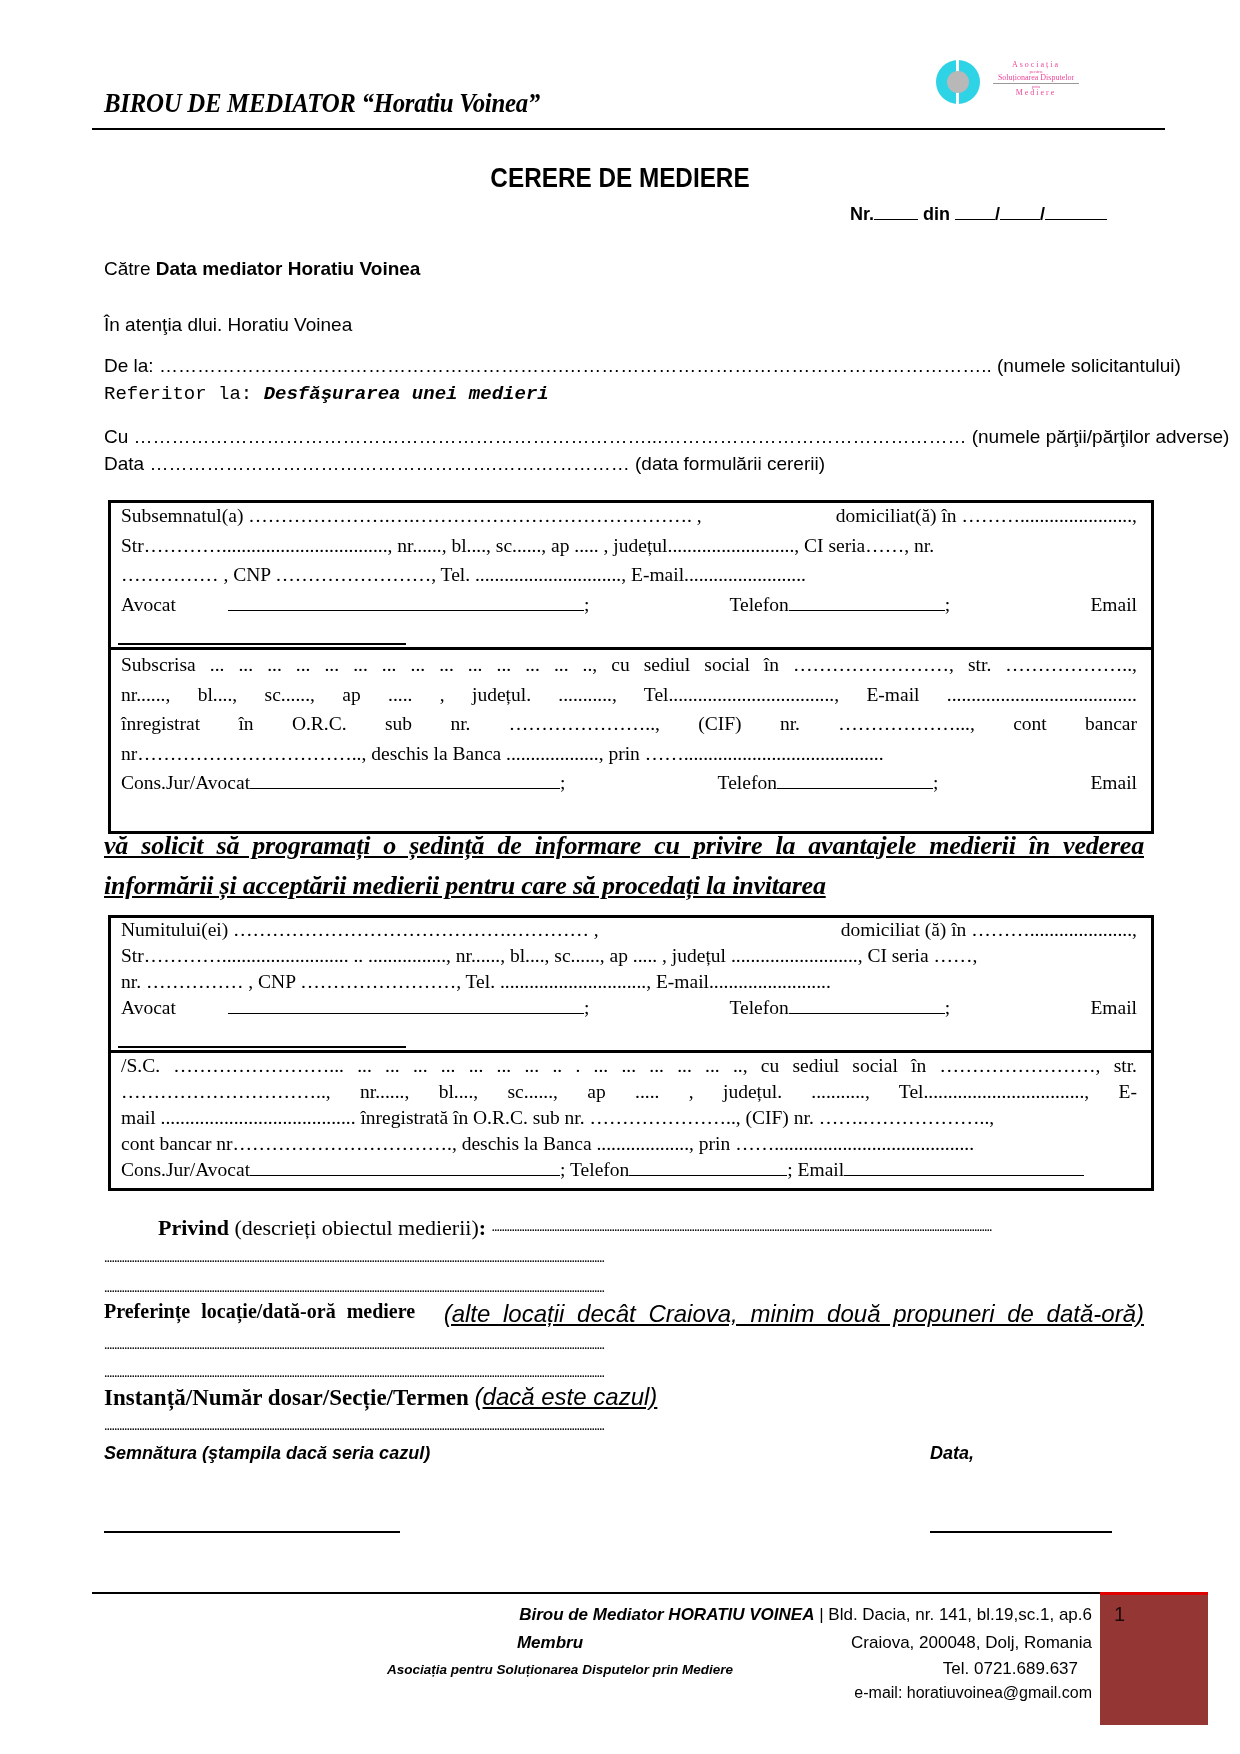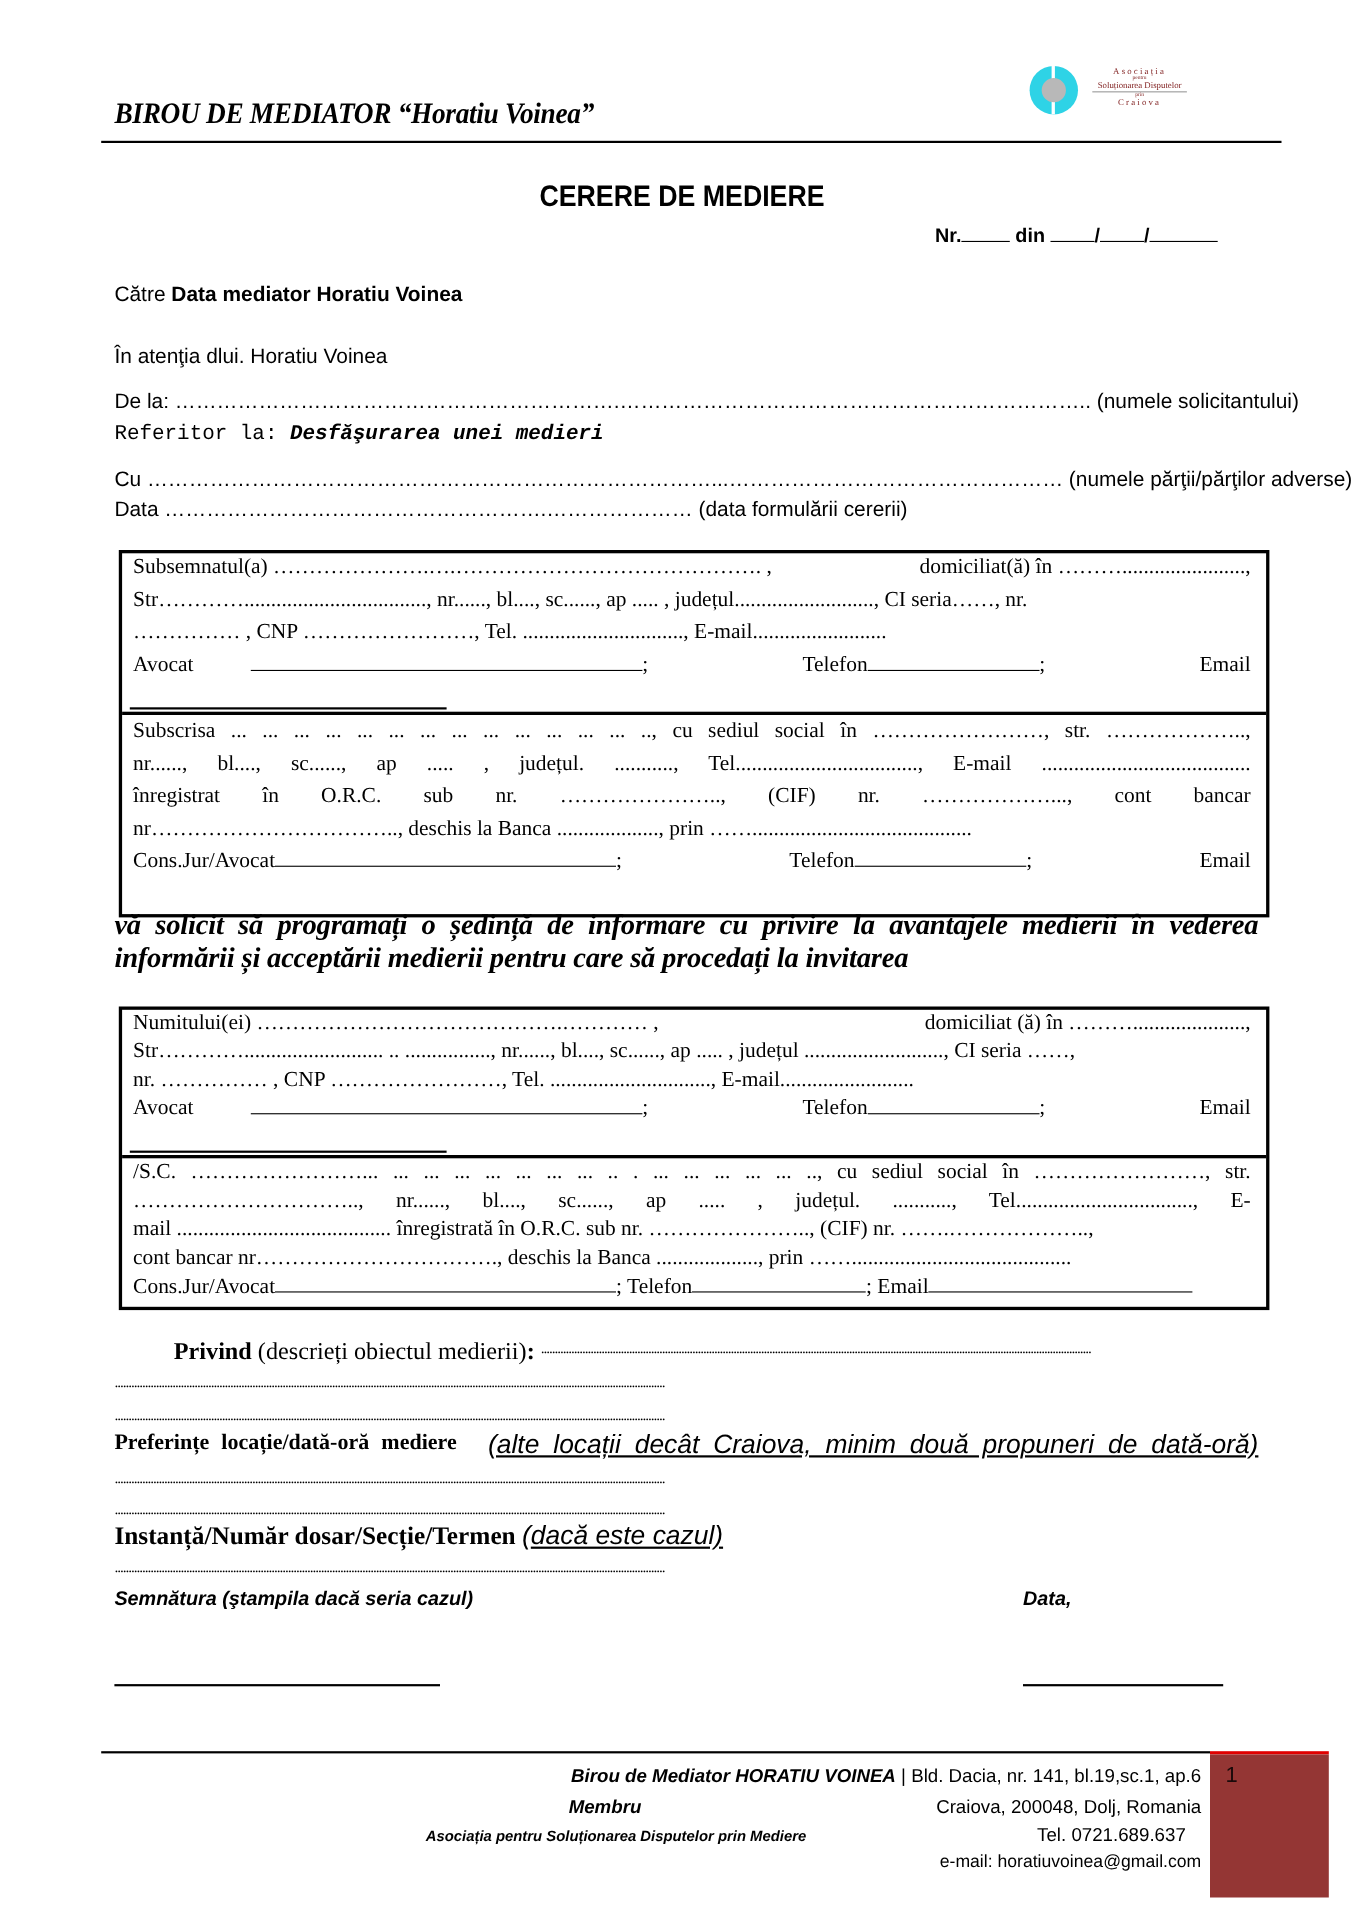--- a/index.html
+++ b/index.html
@@ -8,21 +8,21 @@
   .cal { font-family: "Liberation Sans", "DejaVu Sans", sans-serif; }
   .tnr { font-family: "Liberation Serif", "DejaVu Serif", serif; }
 
   
   .hdr-title { left: 104px; top: 88px; font-size: 27px; font-style: italic; font-weight: bold; letter-spacing: -0.3px; transform: scaleX(0.92); transform-origin: left; white-space: nowrap; }
   .hdr-rule { left: 92px; top: 128px; width: 1073px; height: 2px; background: #000; }
   .logo { left: 936px; top: 60px; width: 150px; height: 52px; }
   .logo-circle { left: 0; top: 0; width: 44px; height: 44px; border-radius: 50%; background: #2ed3e6; position: absolute; }
   .logo-inner { left: 11px; top: 11px; width: 22px; height: 22px; border-radius: 50%; background: #b8b8b8; position: absolute; }
   .logo-gap { left: 20px; top: 0; width: 3px; height: 44px; background: #fff; position: absolute; }
-  .logo-text { position: absolute; left: 50px; top: 1px; width: 100px; text-align: center; font-family: "Liberation Serif", serif; color: #7f1d1d; line-height: 1.0; }
+  .logo-text { position: absolute; left: 50px; top: 1px; width: 100px; text-align: center; font-family: "Liberation Serif", serif; color: #ec4899; line-height: 1.0; }
   .logo-text .l1 { font-size: 8px; letter-spacing: 2px; }
   .logo-text .l2 { font-size: 5px; }
   .logo-text .l3 { font-size: 8px; }
   .logo-text .l4 { font-size: 5px; border-top: 1px solid #999; width: 86px; margin: 1px auto 0 auto; }
   .logo-text .l5 { font-size: 8px; letter-spacing: 2px; }
 
   .doc-title { left: 0; width: 1240px; top: 163px; text-align: center; font-size: 27px; font-weight: bold; transform: scaleX(0.9); }
   .nr-line { left: 850px; top: 203px; font-size: 18px; font-weight: bold; white-space: nowrap; }
   .nr-line .u { display: inline-block; border-bottom: 1.5px solid #000; height: 16px; vertical-align: baseline; }
 
@@ -30,21 +30,21 @@
   .p-line b { font-weight: bold; }
   .p-line i.bi { font-weight: bold; font-style: italic; }
 
   
   .box { border: 3px solid #000; }
   .box-divider { height: 3px; background: #000; }
   .box-text { font-size: 19.5px; white-space: nowrap; line-height: 29.5px; }
   .box-text .row { display: flex; justify-content: space-between; }
   .u-fill { display: inline-block; border-bottom: 1.5px solid #000; height: 16px; }
 
-  .italic-para { left: 104px; top: 826px; width: 1040px; font-size: 26px; font-style: italic; font-weight: bold; line-height: 30px; text-align: justify; letter-spacing: -0.2px; }
+  .italic-para { left: 104px; top: 826px; width: 1040px; font-size: 26px; font-style: italic; font-weight: bold; line-height: 40px; text-align: justify; letter-spacing: -0.2px; text-decoration: underline; }
 
   .section { left: 104px; font-size: 21px; white-space: nowrap; }
   .dots-line { left: 104px; font-size: 14px; letter-spacing: -1px; white-space: nowrap; overflow: hidden; }
   .underline-italic { font-family: "Liberation Sans", sans-serif; font-style: italic; text-decoration: underline; font-size: 24px; }
 
   .sig-label { font-size: 18px; font-style: italic; font-weight: bold; }
   .sig-line { height: 1.5px; background: #000; }
 
   .footer-rule { left: 92px; top: 1592px; width: 1008px; height: 2px; background: #000; }
   .footer-rule-red { left: 1100px; top: 1592px; width: 108px; height: 3px; background: #e00000; }
@@ -59,21 +59,21 @@
 <div class="abs logo">
   <div class="logo-circle">
       <div class="logo-gap"></div>
       <div class="logo-inner"></div>
     </div>
   <div class="logo-text">
     <div class="l1">Asociația</div>
     <div class="l2">pentru</div>
     <div class="l3">Soluționarea Disputelor</div>
     <div class="l4">prin</div>
-    <div class="l5">Craiova</div>
+    <div class="l5">Mediere</div>
   </div>
 </div>
 <div class="abs hdr-rule"></div>
 
 <div class="abs cal doc-title">CERERE DE MEDIERE</div>
 <div class="abs cal nr-line">
   <span>Nr.</span><span class="u" style="width:44px"></span>
   <span>din</span>
   <span class="u" style="width:40px"></span><span>/</span><span class="u" style="width:40px"></span><span>/</span><span class="u" style="width:62px"></span>
 </div>

